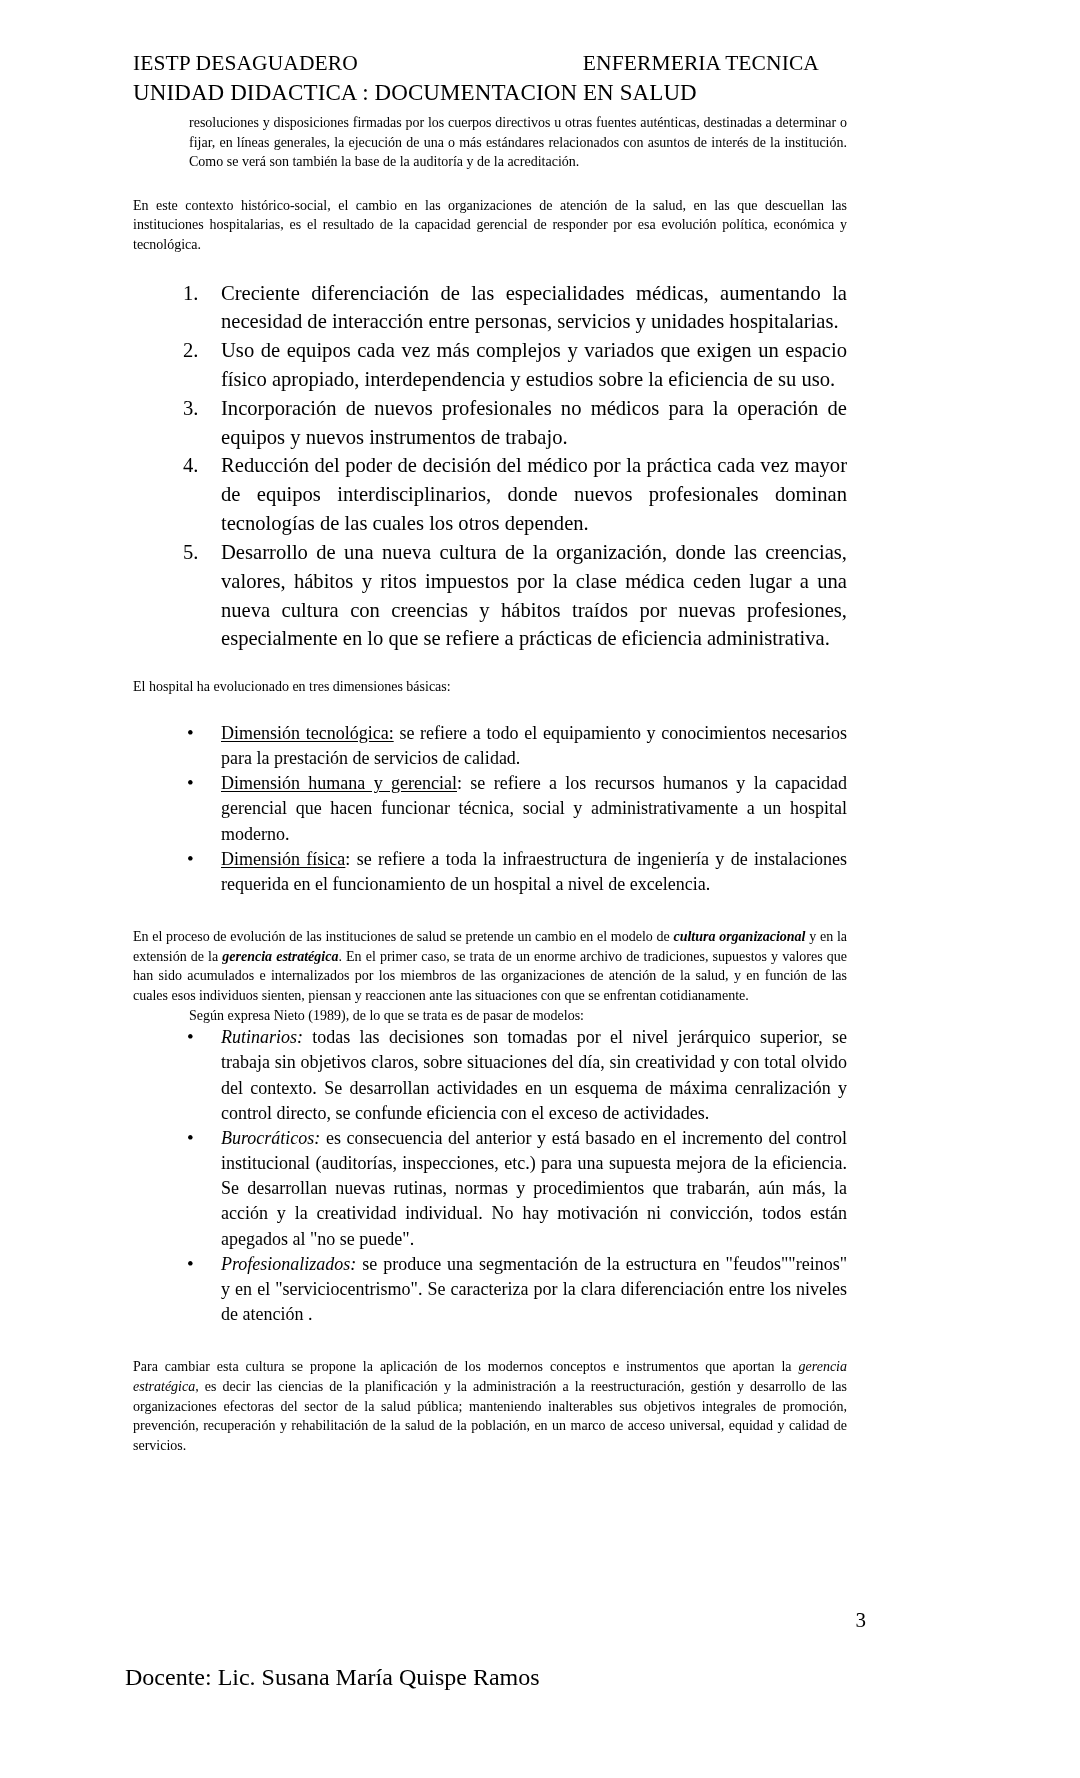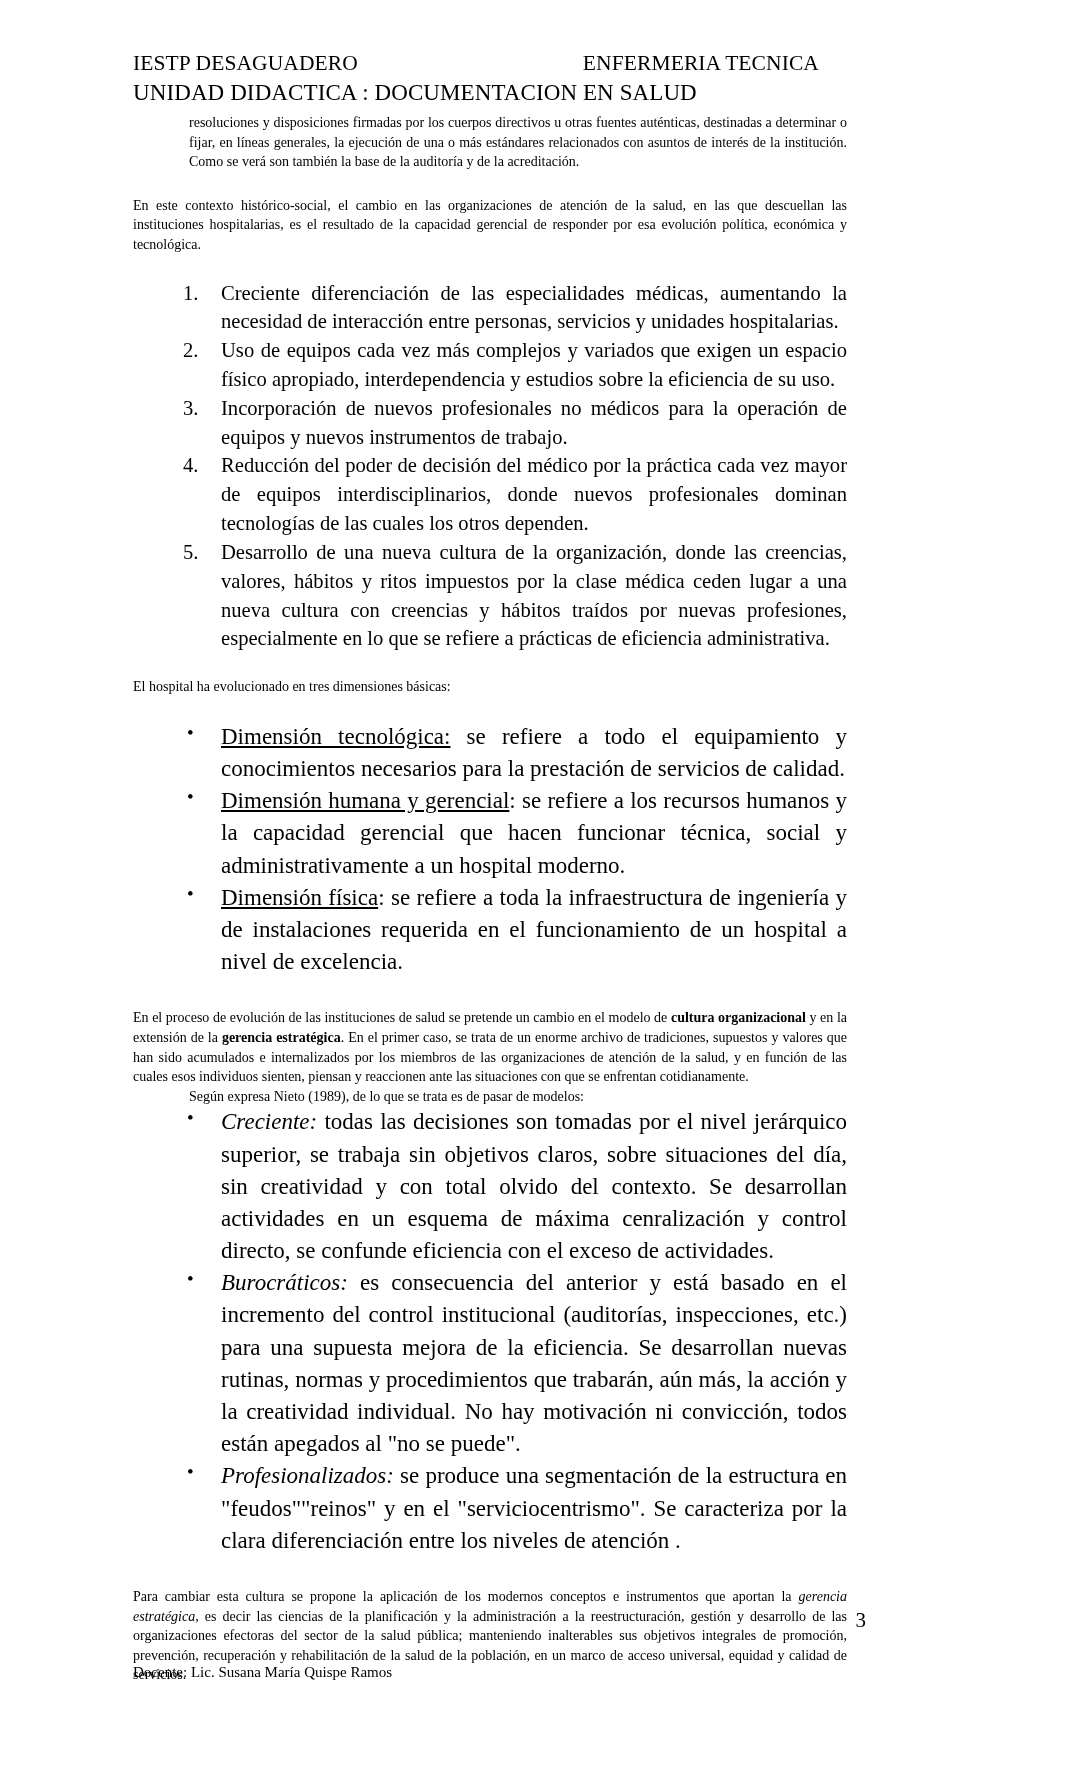--- a/index.html
+++ b/index.html
@@ -92,48 +92,48 @@
   ul.bul-list {
     margin: 0;
     padding: 0;
     list-style: none;
   }
   ul.bul-list > li {
     position: relative;
     padding-left: 60px;
     margin-left: 28px;
     text-align: justify;
-    font-size: 23px;
+    font-size: 18px;
     line-height: 1.40;
   }
   ul.bul-list > li::before {
     content: "\2022";
     position: absolute;
     left: 26px;
     top: -1px;
     font-size: 19px;
   }
 
   .u { text-decoration: underline; text-underline-offset: 2px; }
-  .bi { font-weight: bold; }
+  .bi { font-weight: bold; font-style: italic; }
   .it { font-style: italic; }
 
   
   .page-number {
     position: absolute;
     right: 86px;
     top: 1608px;
     font-size: 21px;
     text-align: right;
   }
   .footer-docente {
     position: absolute;
-    left: 133px;
+    left: 125px;
     top: 1664px;
-    font-size: 15px;
+    font-size: 24px;
   }
 </style>
 </head>
 <body>
 
 <div class="page">
 
   <div class="content">
 
     <div class="doc-header">
@@ -175,21 +175,21 @@
       <li><span class="u">Dimensión física</span><span>: se refiere a toda la infraestructura de ingeniería y de instalaciones requerida en el funcionamiento de un hospital a nivel de excelencia.</span></li>
     </ul>
 
     <div class="gap-lg"></div>
 
     <p class="para"><span>En el proceso de evolución de las instituciones de salud se pretende un cambio en el modelo de </span><span class="bi">cultura organizacional</span><span> y en la extensión de la </span><span class="bi">gerencia estratégica</span><span>. En el primer caso, se trata de un enorme archivo de tradiciones, supuestos y valores que han sido acumulados e internalizados por los miembros de las organizaciones de atención de la salud, y en función de las cuales esos individuos sienten, piensan y reaccionen ante las situaciones con que se enfrentan cotidianamente.</span></p>
 
     <p class="para" style="text-indent: 56px;">Según expresa Nieto (1989), de lo que se trata es de pasar de modelos:</p>
 
     <ul class="bul-list">
-      <li><span class="it">Creciente:</span><span> todas las decisiones son tomadas por el nivel jerárquico superior, se trabaja sin objetivos claros, sobre situaciones del día, sin creatividad y con total olvido del contexto. Se desarrollan actividades en un esquema de máxima cenralización y control directo, se confunde eficiencia con el exceso de actividades.</span></li>
+      <li><span class="it">Rutinarios:</span><span> todas las decisiones son tomadas por el nivel jerárquico superior, se trabaja sin objetivos claros, sobre situaciones del día, sin creatividad y con total olvido del contexto. Se desarrollan actividades en un esquema de máxima cenralización y control directo, se confunde eficiencia con el exceso de actividades.</span></li>
       <li><span class="it">Burocráticos:</span><span> es consecuencia del anterior y está basado en el incremento del control institucional (auditorías, inspecciones, etc.) para una supuesta mejora de la eficiencia. Se desarrollan nuevas rutinas, normas y procedimientos que trabarán, aún más, la acción y la creatividad individual. No hay motivación ni convicción, todos están apegados al "no se puede".</span></li>
       <li><span class="it">Profesionalizados:</span><span> se produce una segmentación de la estructura en "feudos""reinos" y en el "serviciocentrismo". Se caracteriza por la clara diferenciación entre los niveles de atención .</span></li>
     </ul>
 
     <div class="gap-lg"></div>
 
     <p class="para"><span>Para cambiar esta cultura se propone la aplicación de los modernos conceptos e instrumentos que aportan la </span><span class="it">gerencia estratégica</span><span>, es decir las ciencias de la planificación y la administración a la reestructuración, gestión y desarrollo de las organizaciones efectoras del sector de la salud pública; manteniendo inalterables sus objetivos integrales de promoción, prevención, recuperación y rehabilitación de la salud de la población, en un marco de acceso universal, equidad y calidad de servicios.</span></p>
 
   </div>
 

